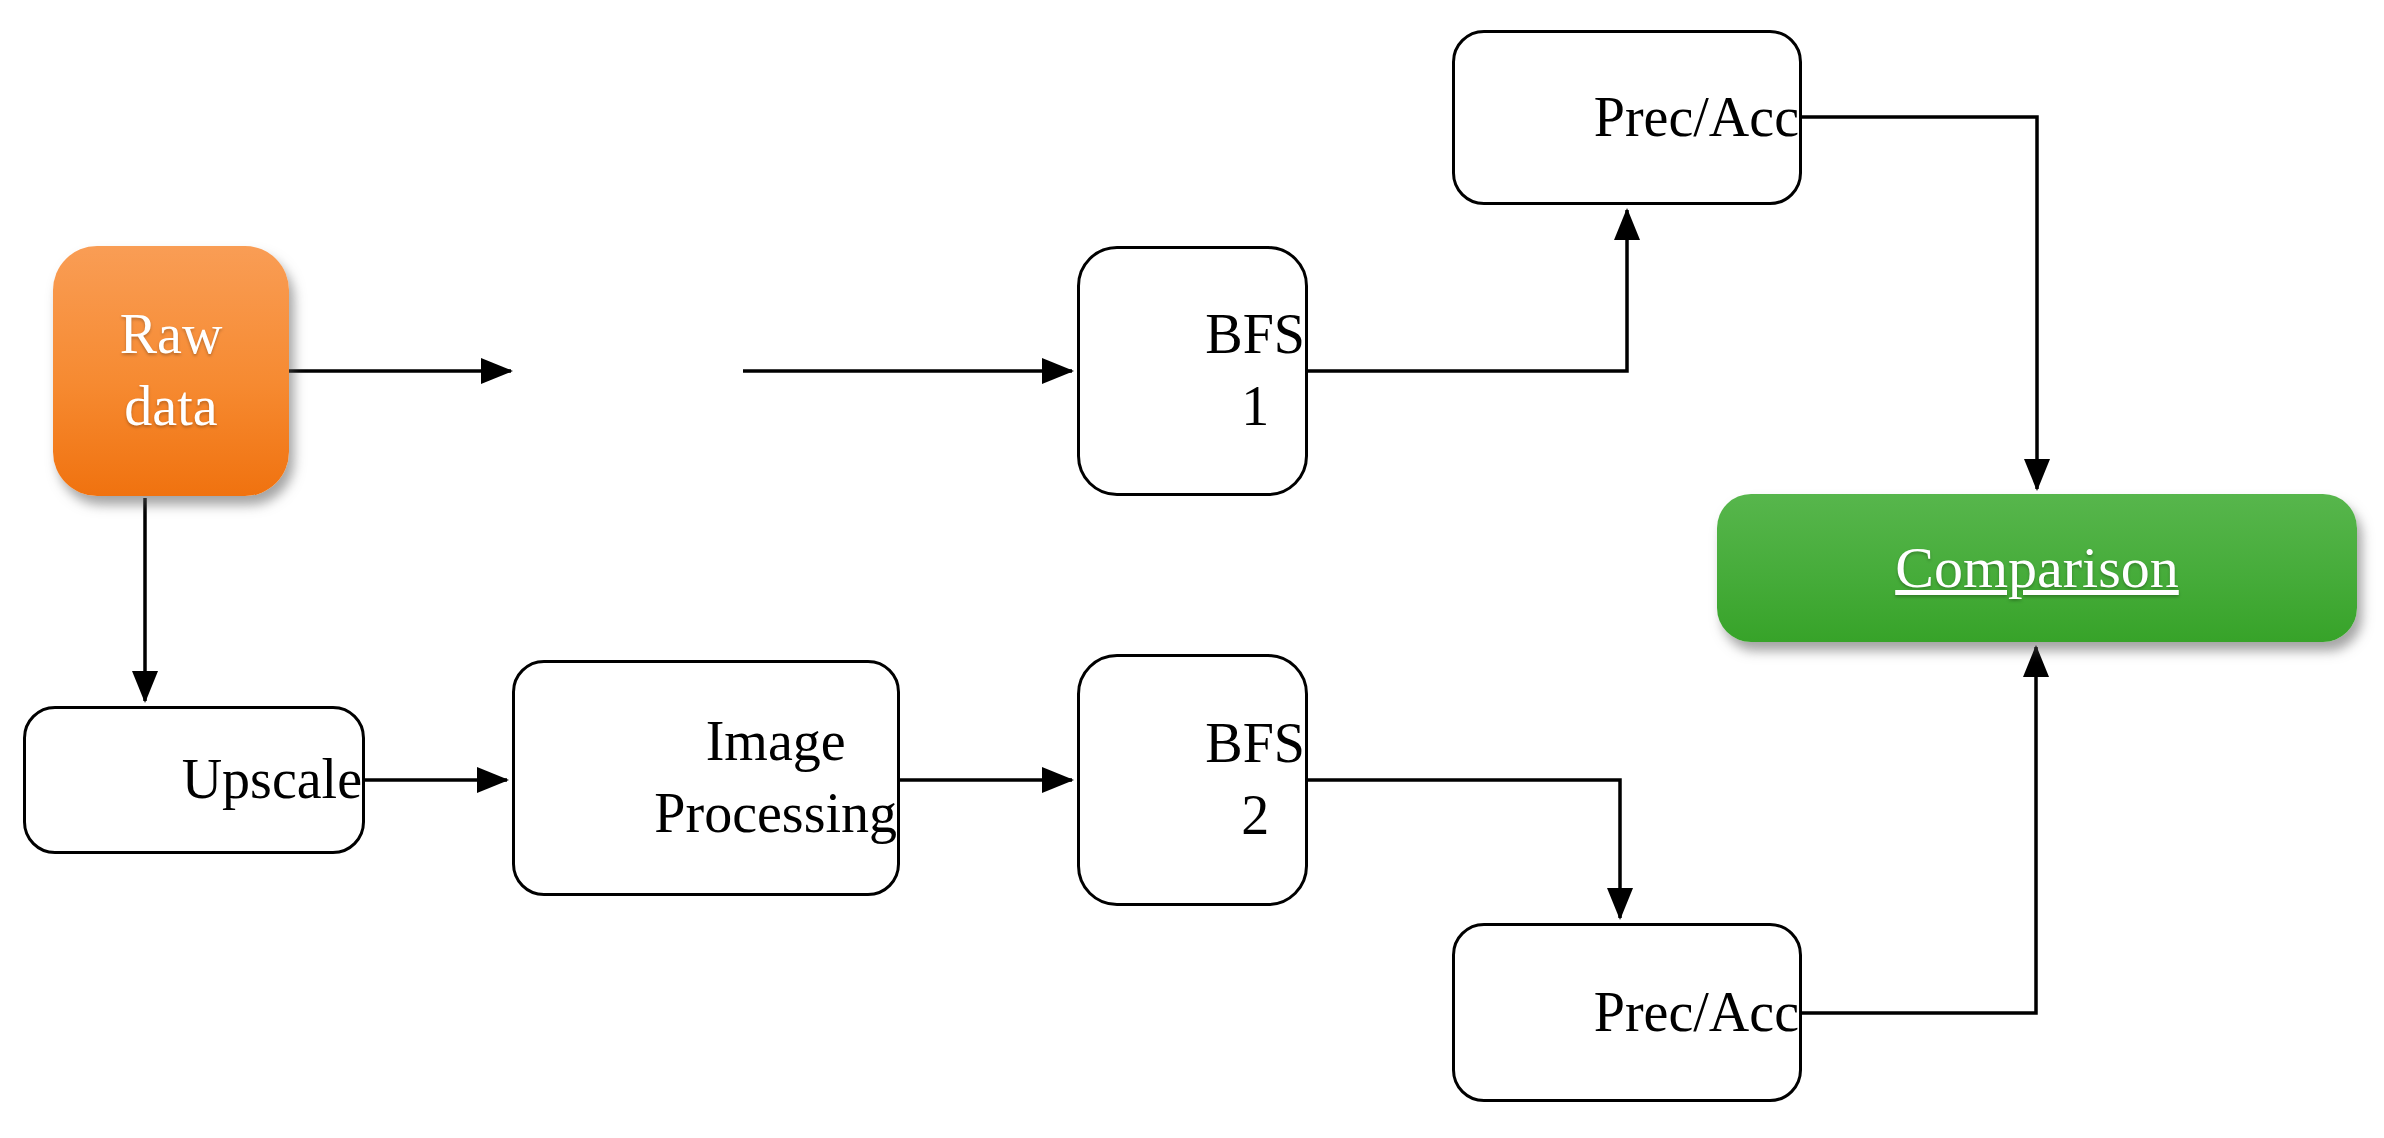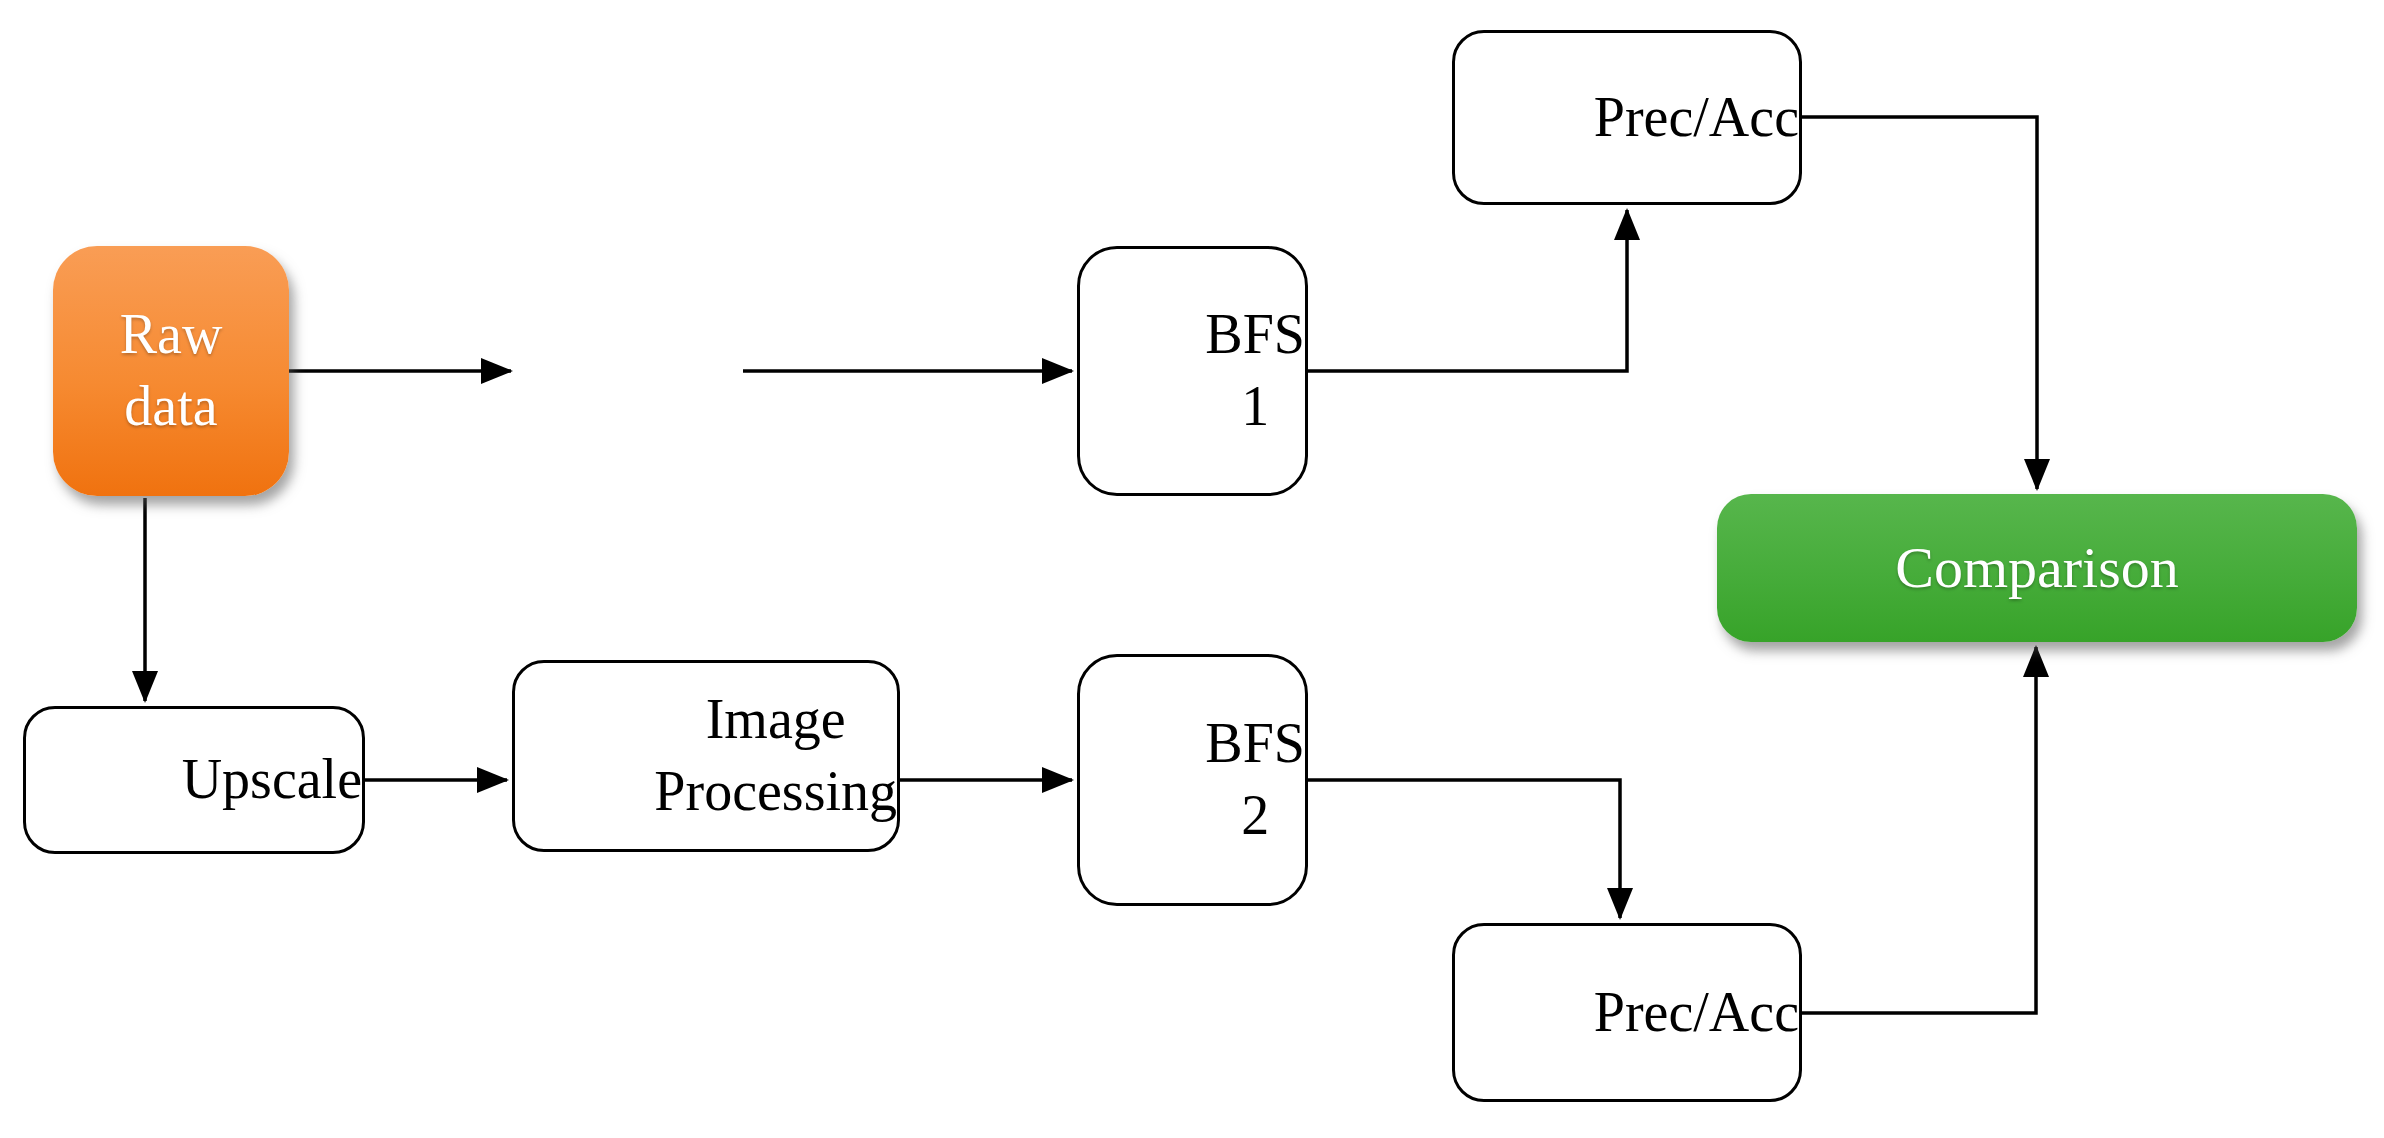--- a/index.html
+++ b/index.html
@@ -60,30 +60,31 @@
     text-shadow: 0 2px 3px rgba(0, 0, 0, 0.25);
   }
   .end {
     background: linear-gradient(to bottom, #57b64c 0%, #46ac3a 55%, #37a329 100%);
     border: none;
     border-radius: 34px;
     color: #ffffff;
     font-size: 58px;
     box-shadow: 5px 9px 12px rgba(90, 90, 90, 0.55);
     text-shadow: 0 2px 3px rgba(0, 0, 0, 0.25);
+    text-decoration: underline;
   }
 
   
   #node-raw-data        { left: 27px;   top: 246px; width: 236px; height: 250px; margin-left: 26px; }
   #node-lcf             { left: 515px;  top: 246px; width: 228px; height: 250px; }
   #node-bfs1            { left: 1077px; top: 246px; width: 231px; height: 250px; }
   #node-prec-acc-top    { left: 1452px; top: 30px;  width: 350px; height: 175px; }
   #node-comparison      { left: 1717px; top: 494px; width: 640px; height: 148px; }
   #node-upscale         { left: 23px;   top: 706px; width: 342px; height: 148px; }
-  #node-image-processing{ left: 512px;  top: 660px; width: 388px; height: 192px; }
+  #node-image-processing{ left: 512px;  top: 660px; width: 388px; height: 236px; }
   #node-bfs2            { left: 1077px; top: 654px; width: 231px; height: 252px; }
   #node-prec-acc-bottom { left: 1452px; top: 923px; width: 350px; height: 179px; }
 </style>
 </head>
 <body>
 
 <div class="canvas">
 
   <svg class="edges-layer" viewBox="0 0 2384 1138" xmlns="http://www.w3.org/2000/svg">
     <defs>

